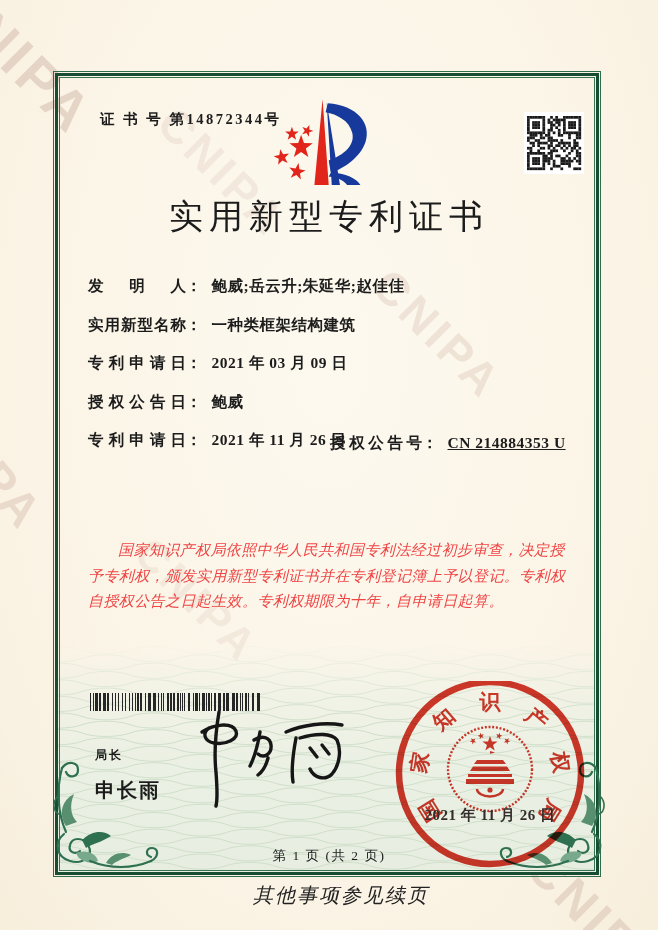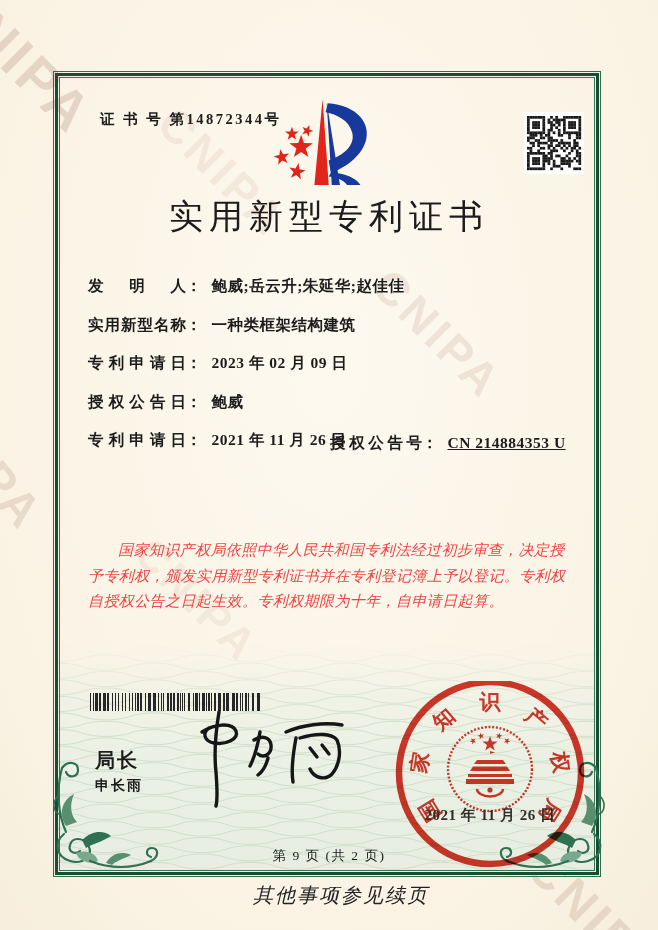--- a/index.html
+++ b/index.html
@@ -39,23 +39,23 @@
   .flabel{display:inline-block;width:98px;text-align:justify;text-align-last:justify;}
   .fcolon{display:inline-block;}
   .fvalue{margin-left:10px;letter-spacing:.5px;}
   .fcell2{position:absolute;left:242px;top:3px;text-decoration:underline;}
   
   #paras{left:88px;top:538px;width:484px;z-index:4;font-size:15px;line-height:25.5px;
          font-style:italic;letter-spacing:.4px;color:#ef4444;}
   #paras p{margin:0;text-indent:2em;}
   
   #barcode{left:90px;top:693px;width:172px;height:18px;z-index:4;}
-  #signer-title{left:95px;top:747px;font-size:20px;font-weight:600;z-index:4;
+  #signer-title{left:95px;top:747px;font-size:12px;font-weight:600;z-index:4;
       font-family:"Liberation Sans","DejaVu Sans",sans-serif;letter-spacing:2px;}
-  #signer-name{left:95px;top:777px;font-size:14px;font-weight:600;z-index:4;
+  #signer-name{left:95px;top:777px;font-size:20px;font-weight:600;z-index:4;
       font-family:"Liberation Sans","DejaVu Sans",sans-serif;letter-spacing:2px;}
   #signature{left:188px;top:698px;width:172px;height:114px;z-index:4;}
   #seal{left:391px;top:681px;width:198px;height:188px;z-index:5;mix-blend-mode:multiply;opacity:.94;}
   #page-num{left:0;top:847px;width:100%;text-align:center;font-size:13.5px;letter-spacing:1.5px;z-index:4;}
   #footer-note{left:0;top:882px;width:100%;text-align:center;font-size:20px;font-style:italic;
       letter-spacing:2px;z-index:4;color:#222;padding-left:12px;}
 </style>
 </head>
 <body>
 
@@ -392,21 +392,21 @@
 <div id="title" class="abs">实用新型专利证书</div>
 
 <div id="fields" class="abs">
   <div class="frow">
     <span class="flabel">发明人</span><span class="fcolon">：</span><span class="fvalue">鲍威;岳云升;朱延华;赵佳佳</span>
   </div>
   <div class="frow">
     <span class="flabel">实用新型名称</span><span class="fcolon">：</span><span class="fvalue">一种类框架结构建筑</span>
   </div>
   <div class="frow">
-    <span class="flabel">专利申请日</span><span class="fcolon">：</span><span class="fvalue">2023 年 02 月 09 日</span>
+    <span class="flabel">专利申请日</span><span class="fcolon">：</span><span class="fvalue">2021 年 03 月 09 日</span>
   </div>
   <div class="frow">
     <span class="flabel">授权公告日</span><span class="fcolon">：</span><span class="fvalue">鲍威</span>
   </div>
   <div class="frow">
     <span class="flabel">专利申请日</span><span class="fcolon">：</span><span class="fvalue">2021 年 11 月 26 日</span>
     <span class="fcell2">
       <span class="flabel" style="width:92px">授权公告号</span><span class="fcolon">：</span><span class="fvalue">CN 214884353 U</span>
     </span>
   </div>
@@ -502,14 +502,14 @@
         <path d="M18.7,-30.9L18.2,-28.6L20.3,-27.3L17.9,-27.0L17.4,-24.6L16.3,-26.8L13.9,-26.6L15.7,-28.3L14.7,-30.5L16.9,-29.4Z"></path>
       </g>
     <path stroke="none" d="M0,-14 v-4 l5,1.4 l-5,1.4 Z"></path>
     <path stroke="none" d="M-16,-5 h32 l-3,-4 h-26 Z M-20,2 h40 l-3,-4.5 h-34 Z M-22,5 h44 v3 h-44 Z M-24,10 h48 v5 h-48 Z"></path>
     <path d="M-13,20 a13,7.5 0 0 0 26,0" fill="none" stroke-width="2.4"></path>
     <circle cy="21" r="2.6" stroke="none"></circle>
   </g>
   <text id="seal-date" x="99" y="139" text-anchor="middle" fill="#2b2222" style="font-family:'Liberation Serif','DejaVu Serif',serif;font-weight:bold;font-size:15px;letter-spacing:.5px;">2021 年 11 月 26 日</text>
 </svg>
 
-<div id="page-num" class="abs">第 9 页 (共 2 页)</div>
+<div id="page-num" class="abs">第 1 页 (共 2 页)</div>
 <div id="footer-note" class="abs">其他事项参见续页</div>
 
 </body></html>

